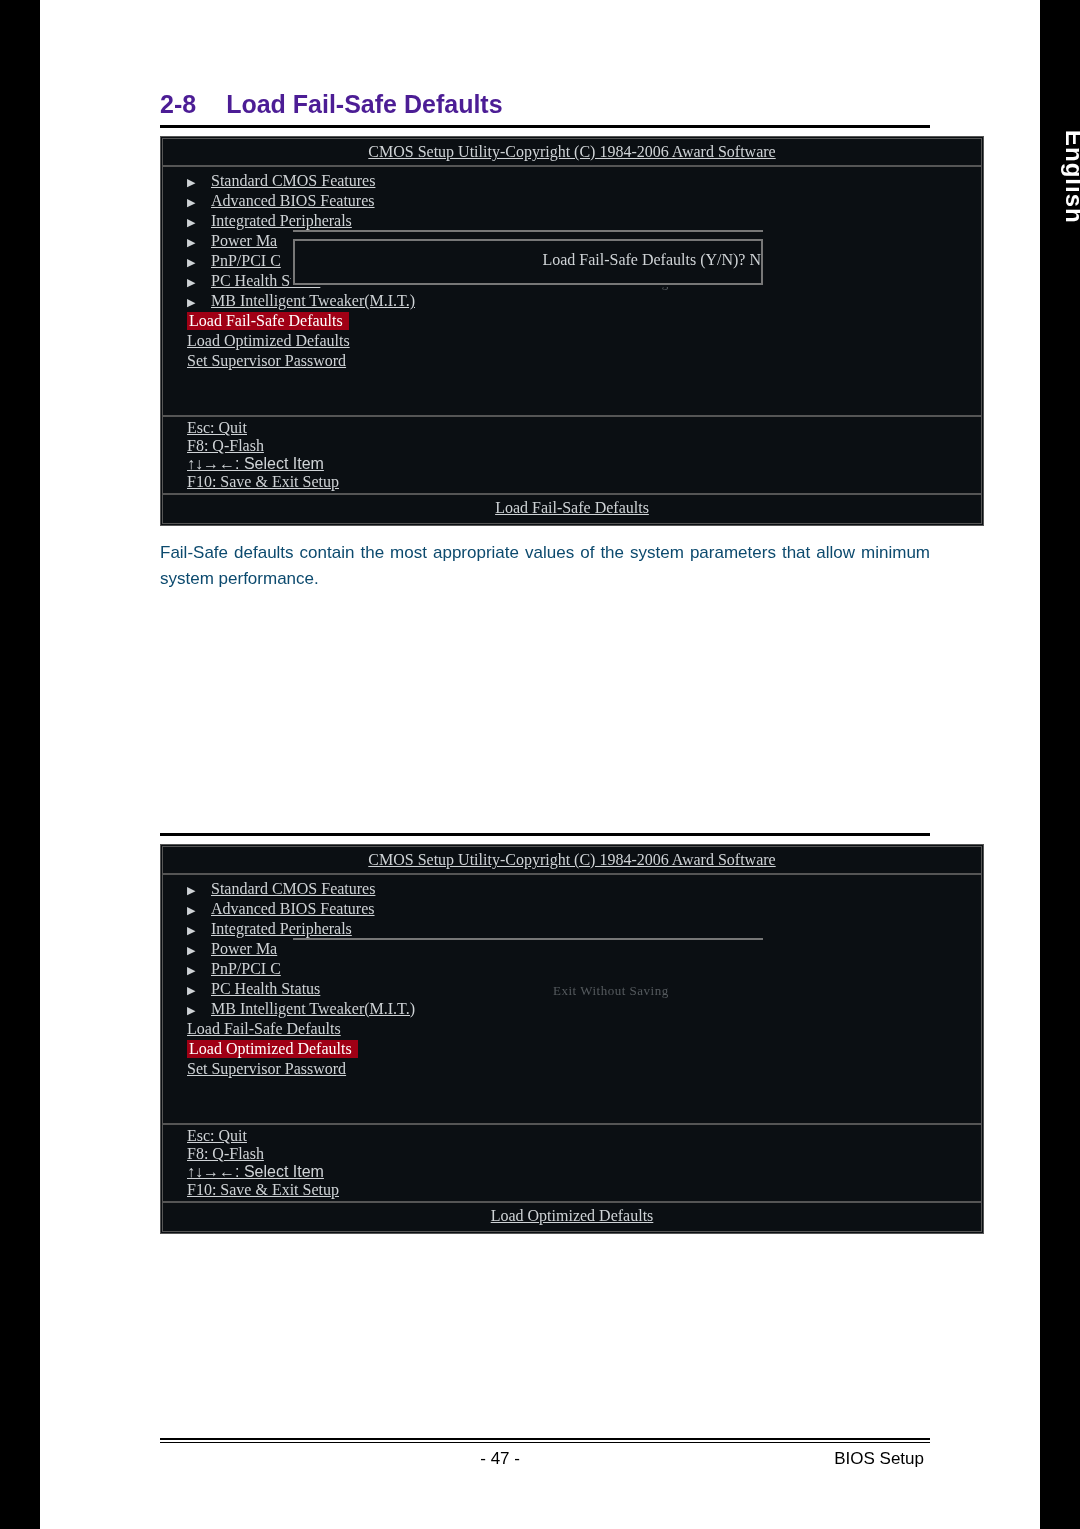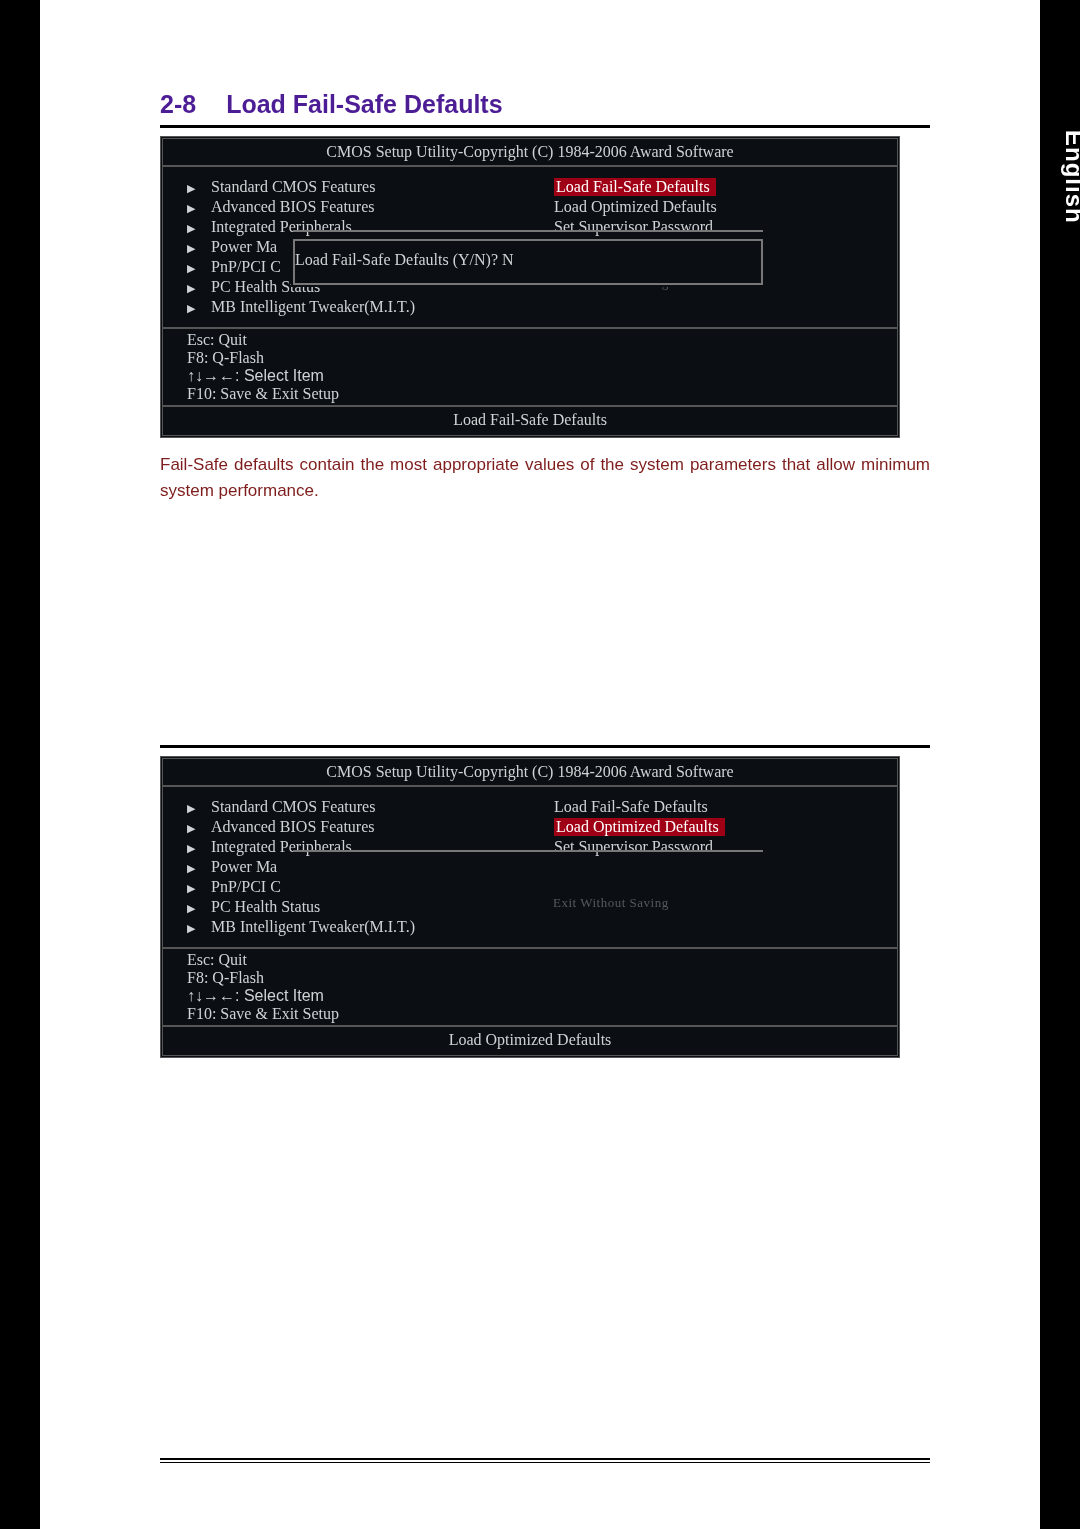--- a/index.html
+++ b/index.html
@@ -48,35 +48,37 @@
   .section-number {
     display: inline-block;
     margin-right: 30px;
   }
   .hr-line-thick { border: none; border-top: 2px solid #000; margin: 0 0 0 0; }
   .hr-line-thin { border: none; border-top: 1px solid #000; margin: 0 0 8px 0; }
   .bios-box {
     border: 3px double #555;
     background: #0b0f13;
     color: #cfd3d6;
-    width: 740px;
+    width: 824px;
     margin: 0;
     font-family: "Times New Roman", serif;
     font-size: 16px;
     position: relative;
+    text-decoration: underline;
   }
   .bios-header {
     text-align: center;
     padding: 4px 0 4px 0;
     border-bottom: 2px solid #555;
   }
   .bios-body {
     display: flex;
     position: relative;
-    padding: 10px 0;
+    padding: 4px 0;
+    flex-direction: column;
   }
   .bios-col {
     width: 50%;
     padding: 0 0 0 24px;
   }
   .bios-item {
     padding: 1px 0;
     white-space: nowrap;
     overflow: hidden;
   }
@@ -92,21 +94,21 @@
     padding: 0 6px;
     margin-left: -4px;
   }
   .dialog {
     position: absolute;
     left: 130px;
     top: 72px;
     width: 470px;
     border: 2px double #777;
     background: #0b0f13;
-    text-align: left;
+    text-align: right;
     padding: 10px 0 14px 0;
     box-shadow: 0 0 0 2px #0b0f13;
   }
   .dialog-top-line {
     position: absolute;
     left: 130px;
     top: 63px;
     width: 470px;
     height: 6px;
     border-top: 2px solid #777;
@@ -126,21 +128,21 @@
     flex-direction: column;
   }
   .bios-footer1 .fcol { width: 50%; padding-left: 24px; }
   .bios-footer2 {
     text-align: center;
     border-top: 2px solid #555;
     padding: 4px 0 6px 0;
   }
   .caption-text {
     font-size: 17px;
-    color: #7f1d1d;
+    color: #0c4a6e;
     line-height: 1.55;
     margin: 14px 0 0 0;
     text-align: justify;
   }
   .spacer { height: 240px; }
   .page-footer {
     position: absolute;
     bottom: 60px;
     left: 120px;
     right: 110px;
@@ -245,14 +247,19 @@
       </div>
       <div class="bios-footer2">Load Optimized Defaults</div>
     </div>
 
 
   </div>
 
   <div class="page-footer">
     <hr class="footer-hr-thick">
     <hr class="footer-hr-thin">
+    <div class="footer-row">
+      <span></span>
+      <span class="pn">- 47 -</span>
+      <span>BIOS Setup</span>
+    </div>
   </div>
 </div>
 
 </body></html>

